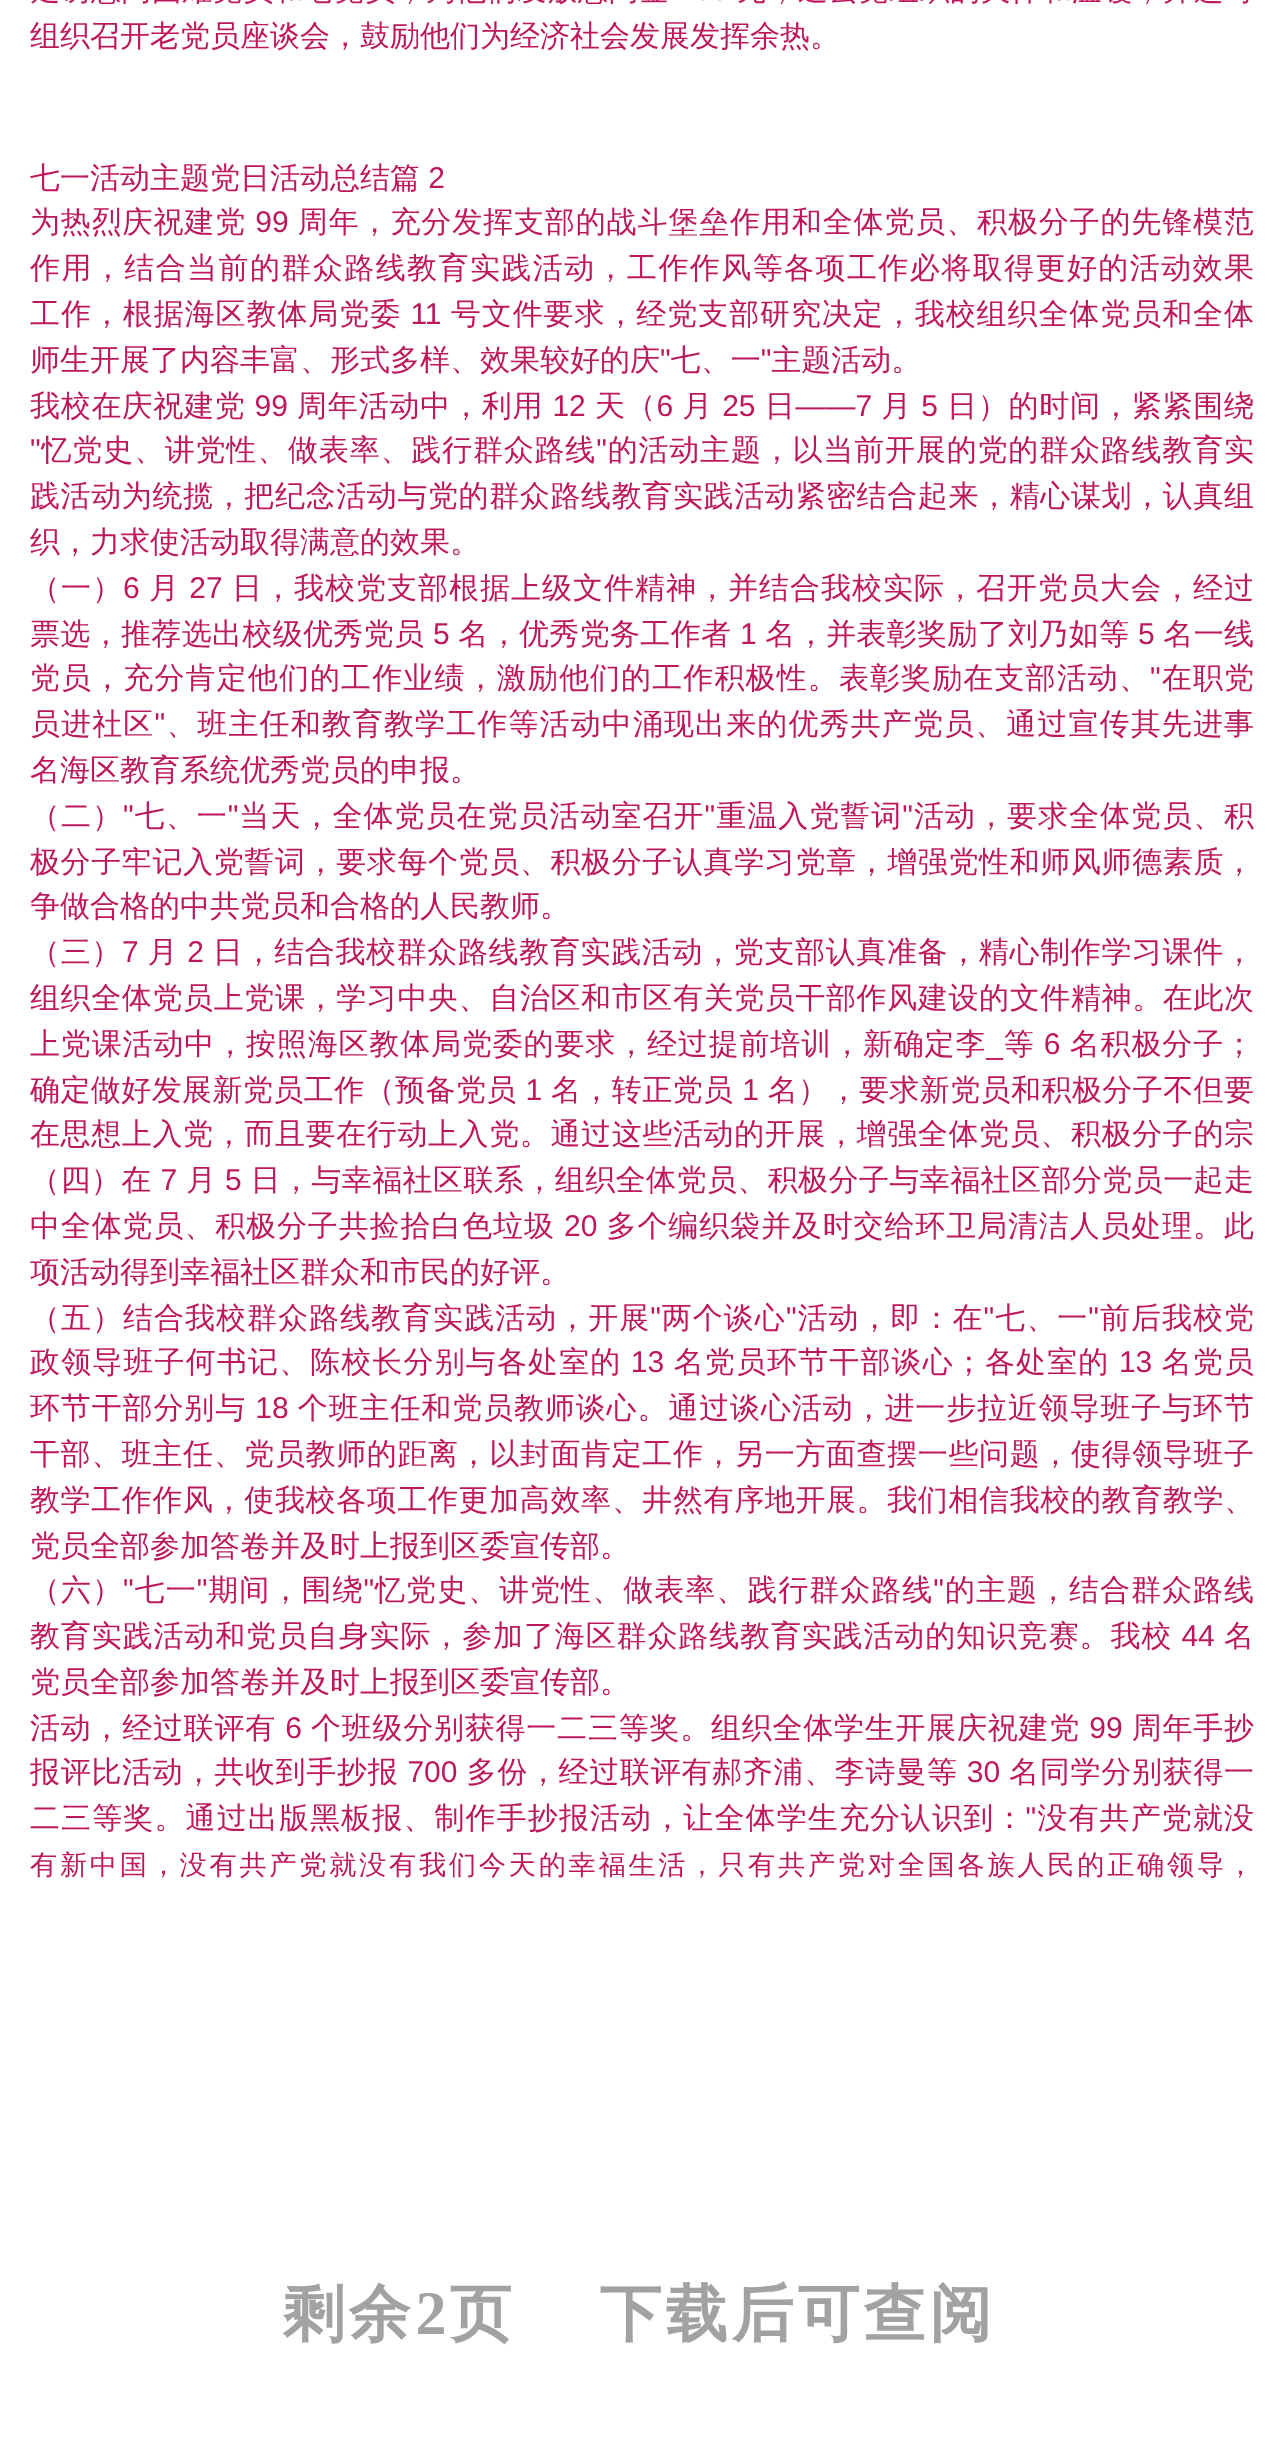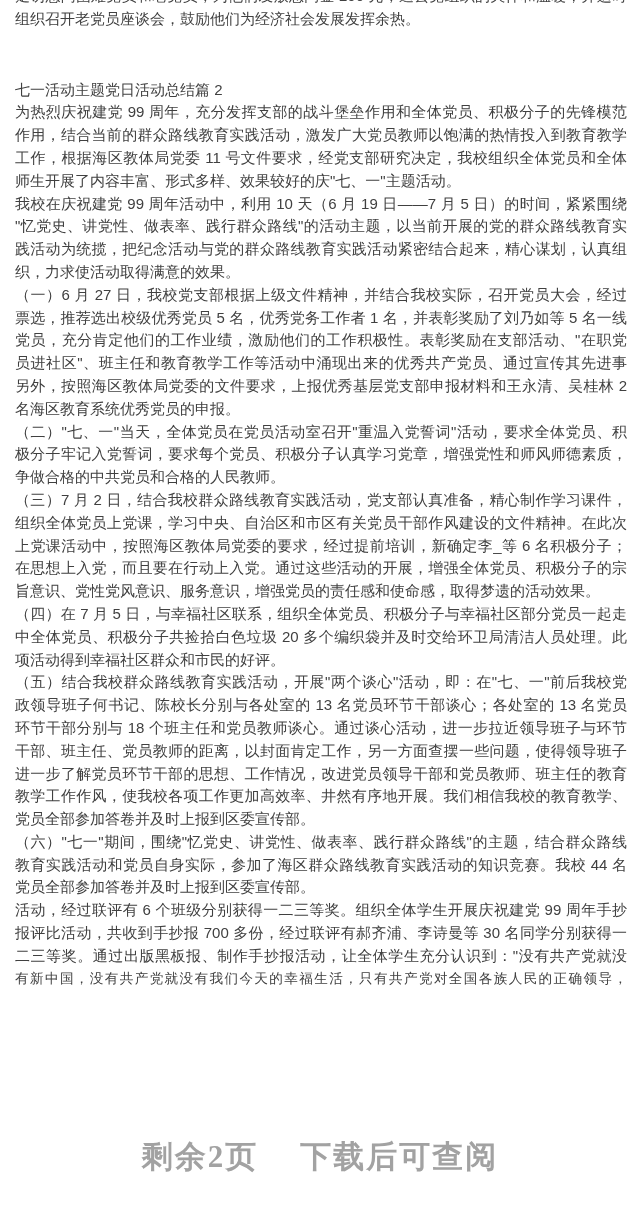--- a/index.html
+++ b/index.html
@@ -13,21 +13,21 @@
   }
   .doc {
     padding: 0 13px 0 15px;
   }
   .para { margin: 0; }
   .para.top-clip { margin-top: -15px; }
   .line {
     height: 22.8px;
     line-height: 22.8px;
     font-size: 15px;
-    color: #404040;
+    color: #be185d;
     overflow: hidden;
     text-align: justify;
     white-space: normal;
   }
   .line.fill { text-align-last: justify; }
   .line.tight { font-size: 13.6px; }
   .footer {
     position: absolute;
     top: 1136px;
     left: 0;
@@ -49,63 +49,61 @@
 <main class="doc">
     <div class="para top-clip" style="margin-bottom: 48px;">
       <div class="line fill">走访慰问困难党员和老党员，为他们发放慰问金 200 元，送去党组织的关怀和温暖；并适时</div>
       <div class="line">组织召开老党员座谈会，鼓励他们为经济社会发展发挥余热。</div>
     </div>
     <div class="para">
       <div class="line">七一活动主题党日活动总结篇 2</div>
     </div>
     <div class="para">
       <div class="line fill">为热烈庆祝建党 99 周年，充分发挥支部的战斗堡垒作用和全体党员、积极分子的先锋模范</div>
-      <div class="line fill">作用，结合当前的群众路线教育实践活动，激发广大党员教师以饱满的热情投入到教育教学</div>
+      <div class="line fill">作用，结合当前的群众路线教育实践活动，工作作风等各项工作必将取得更好的活动效果</div>
       <div class="line fill">工作，根据海区教体局党委 11 号文件要求，经党支部研究决定，我校组织全体党员和全体</div>
       <div class="line">师生开展了内容丰富、形式多样、效果较好的庆"七、一"主题活动。</div>
     </div>
     <div class="para">
-      <div class="line fill">我校在庆祝建党 99 周年活动中，利用 10 天（6 月 19 日——7 月 5 日）的时间，紧紧围绕</div>
+      <div class="line fill">我校在庆祝建党 99 周年活动中，利用 12 天（6 月 25 日——7 月 5 日）的时间，紧紧围绕</div>
       <div class="line fill">"忆党史、讲党性、做表率、践行群众路线"的活动主题，以当前开展的党的群众路线教育实</div>
       <div class="line fill">践活动为统揽，把纪念活动与党的群众路线教育实践活动紧密结合起来，精心谋划，认真组</div>
       <div class="line">织，力求使活动取得满意的效果。</div>
     </div>
     <div class="para">
       <div class="line fill">（一）6 月 27 日，我校党支部根据上级文件精神，并结合我校实际，召开党员大会，经过</div>
       <div class="line fill">票选，推荐选出校级优秀党员 5 名，优秀党务工作者 1 名，并表彰奖励了刘乃如等 5 名一线</div>
       <div class="line fill">党员，充分肯定他们的工作业绩，激励他们的工作积极性。表彰奖励在支部活动、"在职党</div>
       <div class="line fill">员进社区"、班主任和教育教学工作等活动中涌现出来的优秀共产党员、通过宣传其先进事</div>
     </div>
     <div class="para">
-      <div class="line fill">另外，按照海区教体局党委的文件要求，上报优秀基层党支部申报材料和王永清、吴桂林 2</div>
       <div class="line">名海区教育系统优秀党员的申报。</div>
     </div>
     <div class="para">
       <div class="line fill">（二）"七、一"当天，全体党员在党员活动室召开"重温入党誓词"活动，要求全体党员、积</div>
       <div class="line fill">极分子牢记入党誓词，要求每个党员、积极分子认真学习党章，增强党性和师风师德素质，</div>
       <div class="line">争做合格的中共党员和合格的人民教师。</div>
     </div>
     <div class="para">
       <div class="line fill">（三）7 月 2 日，结合我校群众路线教育实践活动，党支部认真准备，精心制作学习课件，</div>
       <div class="line fill">组织全体党员上党课，学习中央、自治区和市区有关党员干部作风建设的文件精神。在此次</div>
       <div class="line fill">上党课活动中，按照海区教体局党委的要求，经过提前培训，新确定李_等 6 名积极分子；</div>
+      <div class="line fill">确定做好发展新党员工作（预备党员 1 名，转正党员 1 名），要求新党员和积极分子不但要</div>
       <div class="line fill">在思想上入党，而且要在行动上入党。通过这些活动的开展，增强全体党员、积极分子的宗</div>
-      <div class="line">旨意识、党性党风意识、服务意识，增强党员的责任感和使命感，取得梦遗的活动效果。</div>
     </div>
     <div class="para">
       <div class="line fill">（四）在 7 月 5 日，与幸福社区联系，组织全体党员、积极分子与幸福社区部分党员一起走</div>
       <div class="line fill">中全体党员、积极分子共捡拾白色垃圾 20 多个编织袋并及时交给环卫局清洁人员处理。此</div>
       <div class="line">项活动得到幸福社区群众和市民的好评。</div>
     </div>
     <div class="para">
       <div class="line fill">（五）结合我校群众路线教育实践活动，开展"两个谈心"活动，即：在"七、一"前后我校党</div>
       <div class="line fill">政领导班子何书记、陈校长分别与各处室的 13 名党员环节干部谈心；各处室的 13 名党员</div>
       <div class="line fill">环节干部分别与 18 个班主任和党员教师谈心。通过谈心活动，进一步拉近领导班子与环节</div>
       <div class="line fill">干部、班主任、党员教师的距离，以封面肯定工作，另一方面查摆一些问题，使得领导班子</div>
-      <div class="line fill">进一步了解党员环节干部的思想、工作情况，改进党员领导干部和党员教师、班主任的教育</div>
       <div class="line fill">教学工作作风，使我校各项工作更加高效率、井然有序地开展。我们相信我校的教育教学、</div>
       <div class="line">党员全部参加答卷并及时上报到区委宣传部。</div>
     </div>
     <div class="para">
       <div class="line fill">（六）"七一"期间，围绕"忆党史、讲党性、做表率、践行群众路线"的主题，结合群众路线</div>
       <div class="line fill">教育实践活动和党员自身实际，参加了海区群众路线教育实践活动的知识竞赛。我校 44 名</div>
       <div class="line">党员全部参加答卷并及时上报到区委宣传部。</div>
     </div>
     <div class="para">
       <div class="line fill">活动，经过联评有 6 个班级分别获得一二三等奖。组织全体学生开展庆祝建党 99 周年手抄</div>

